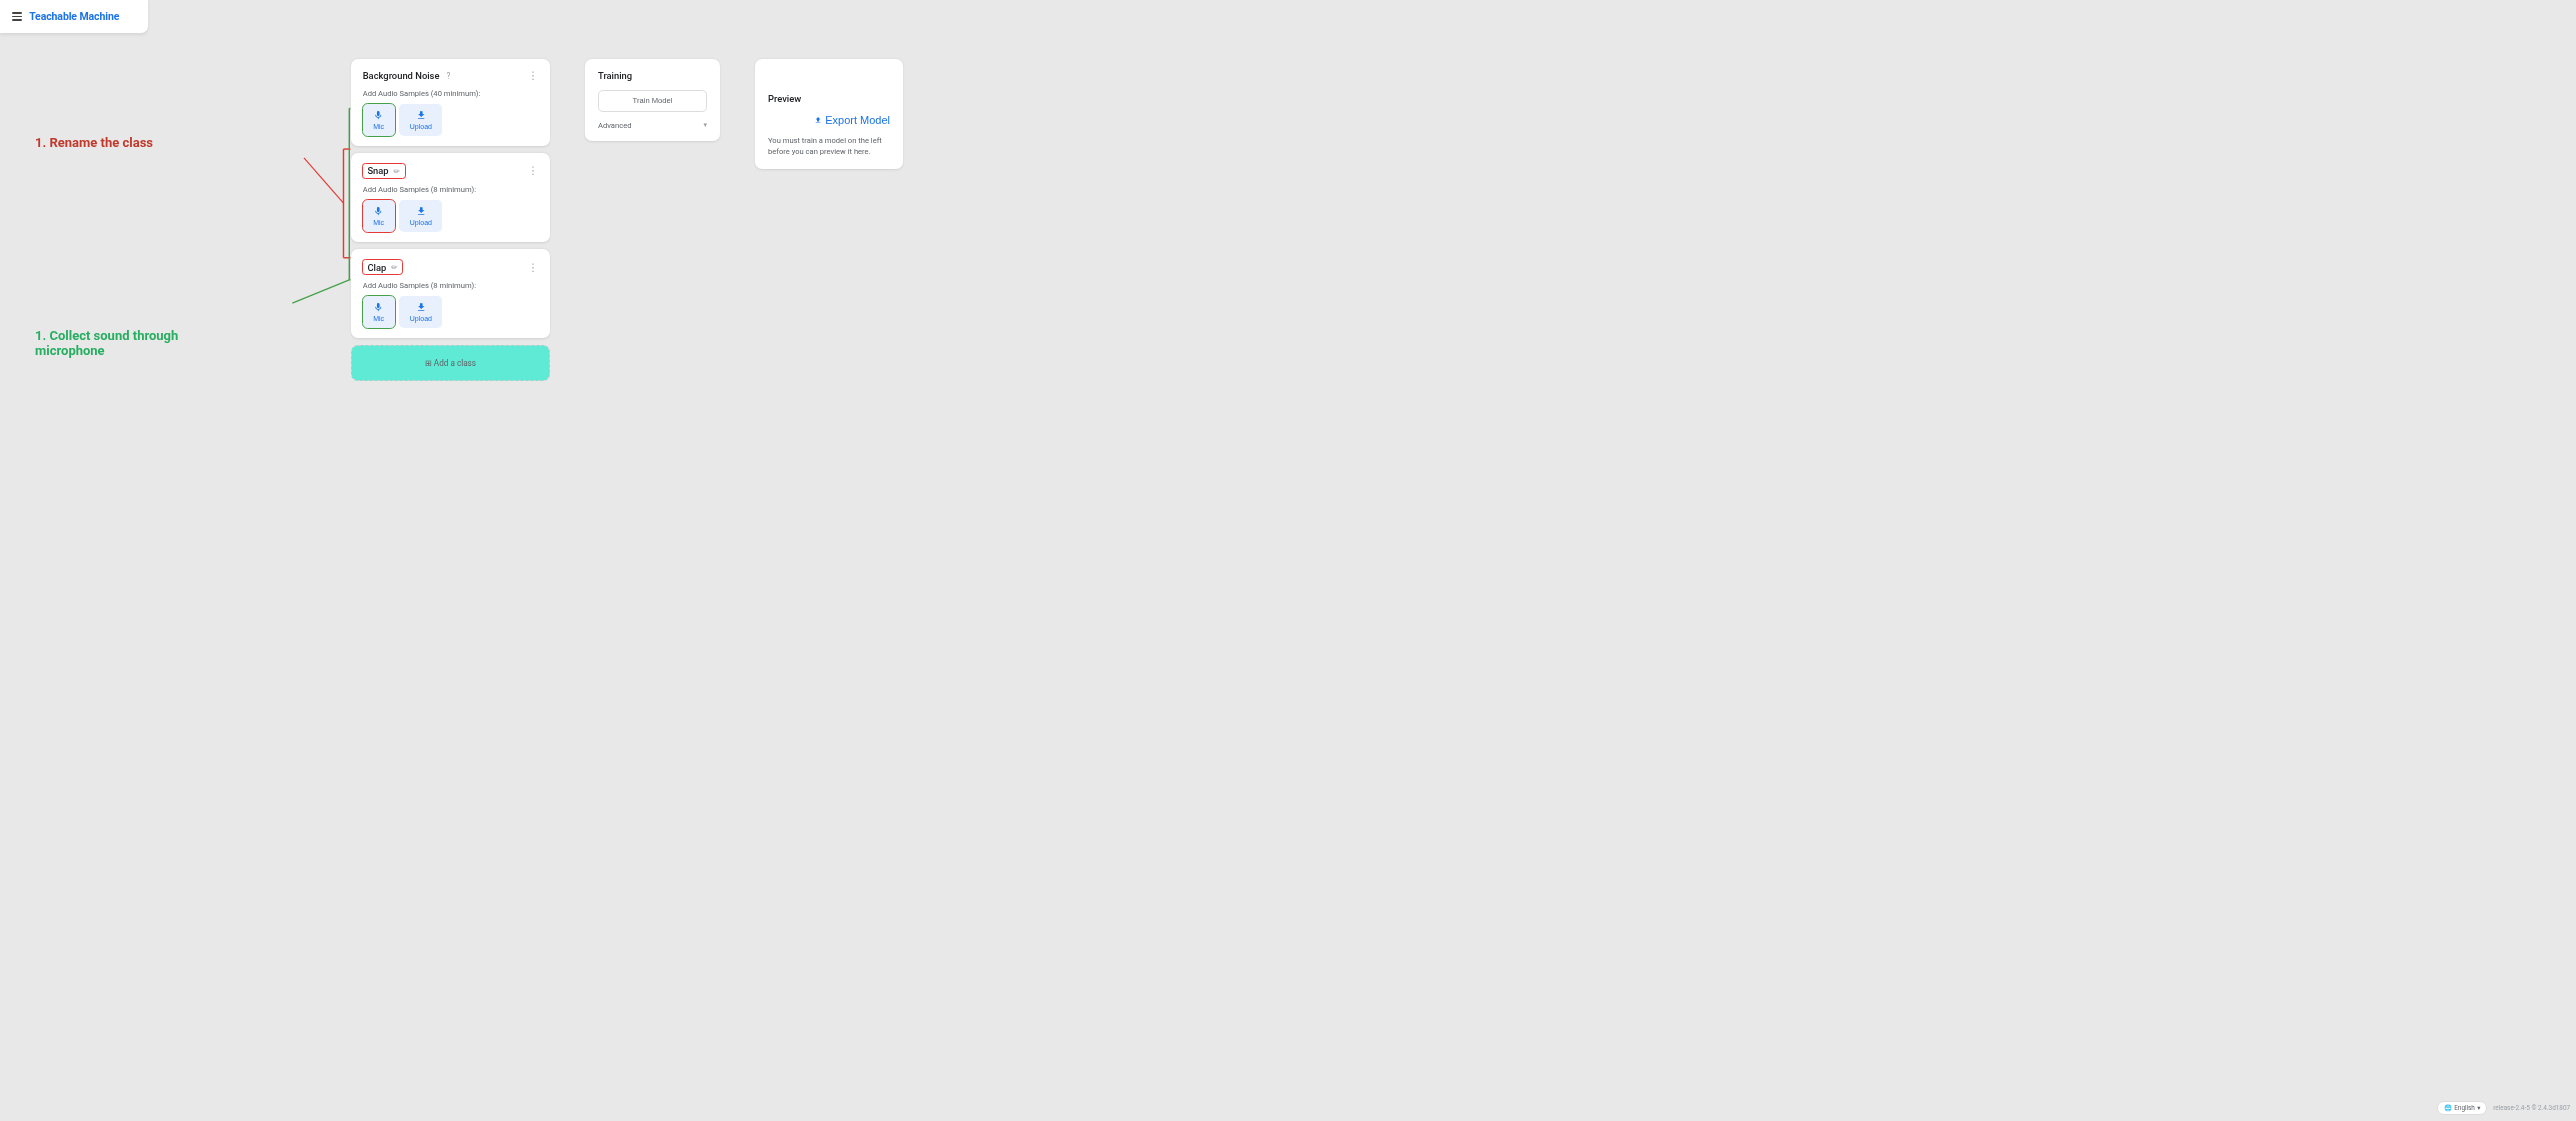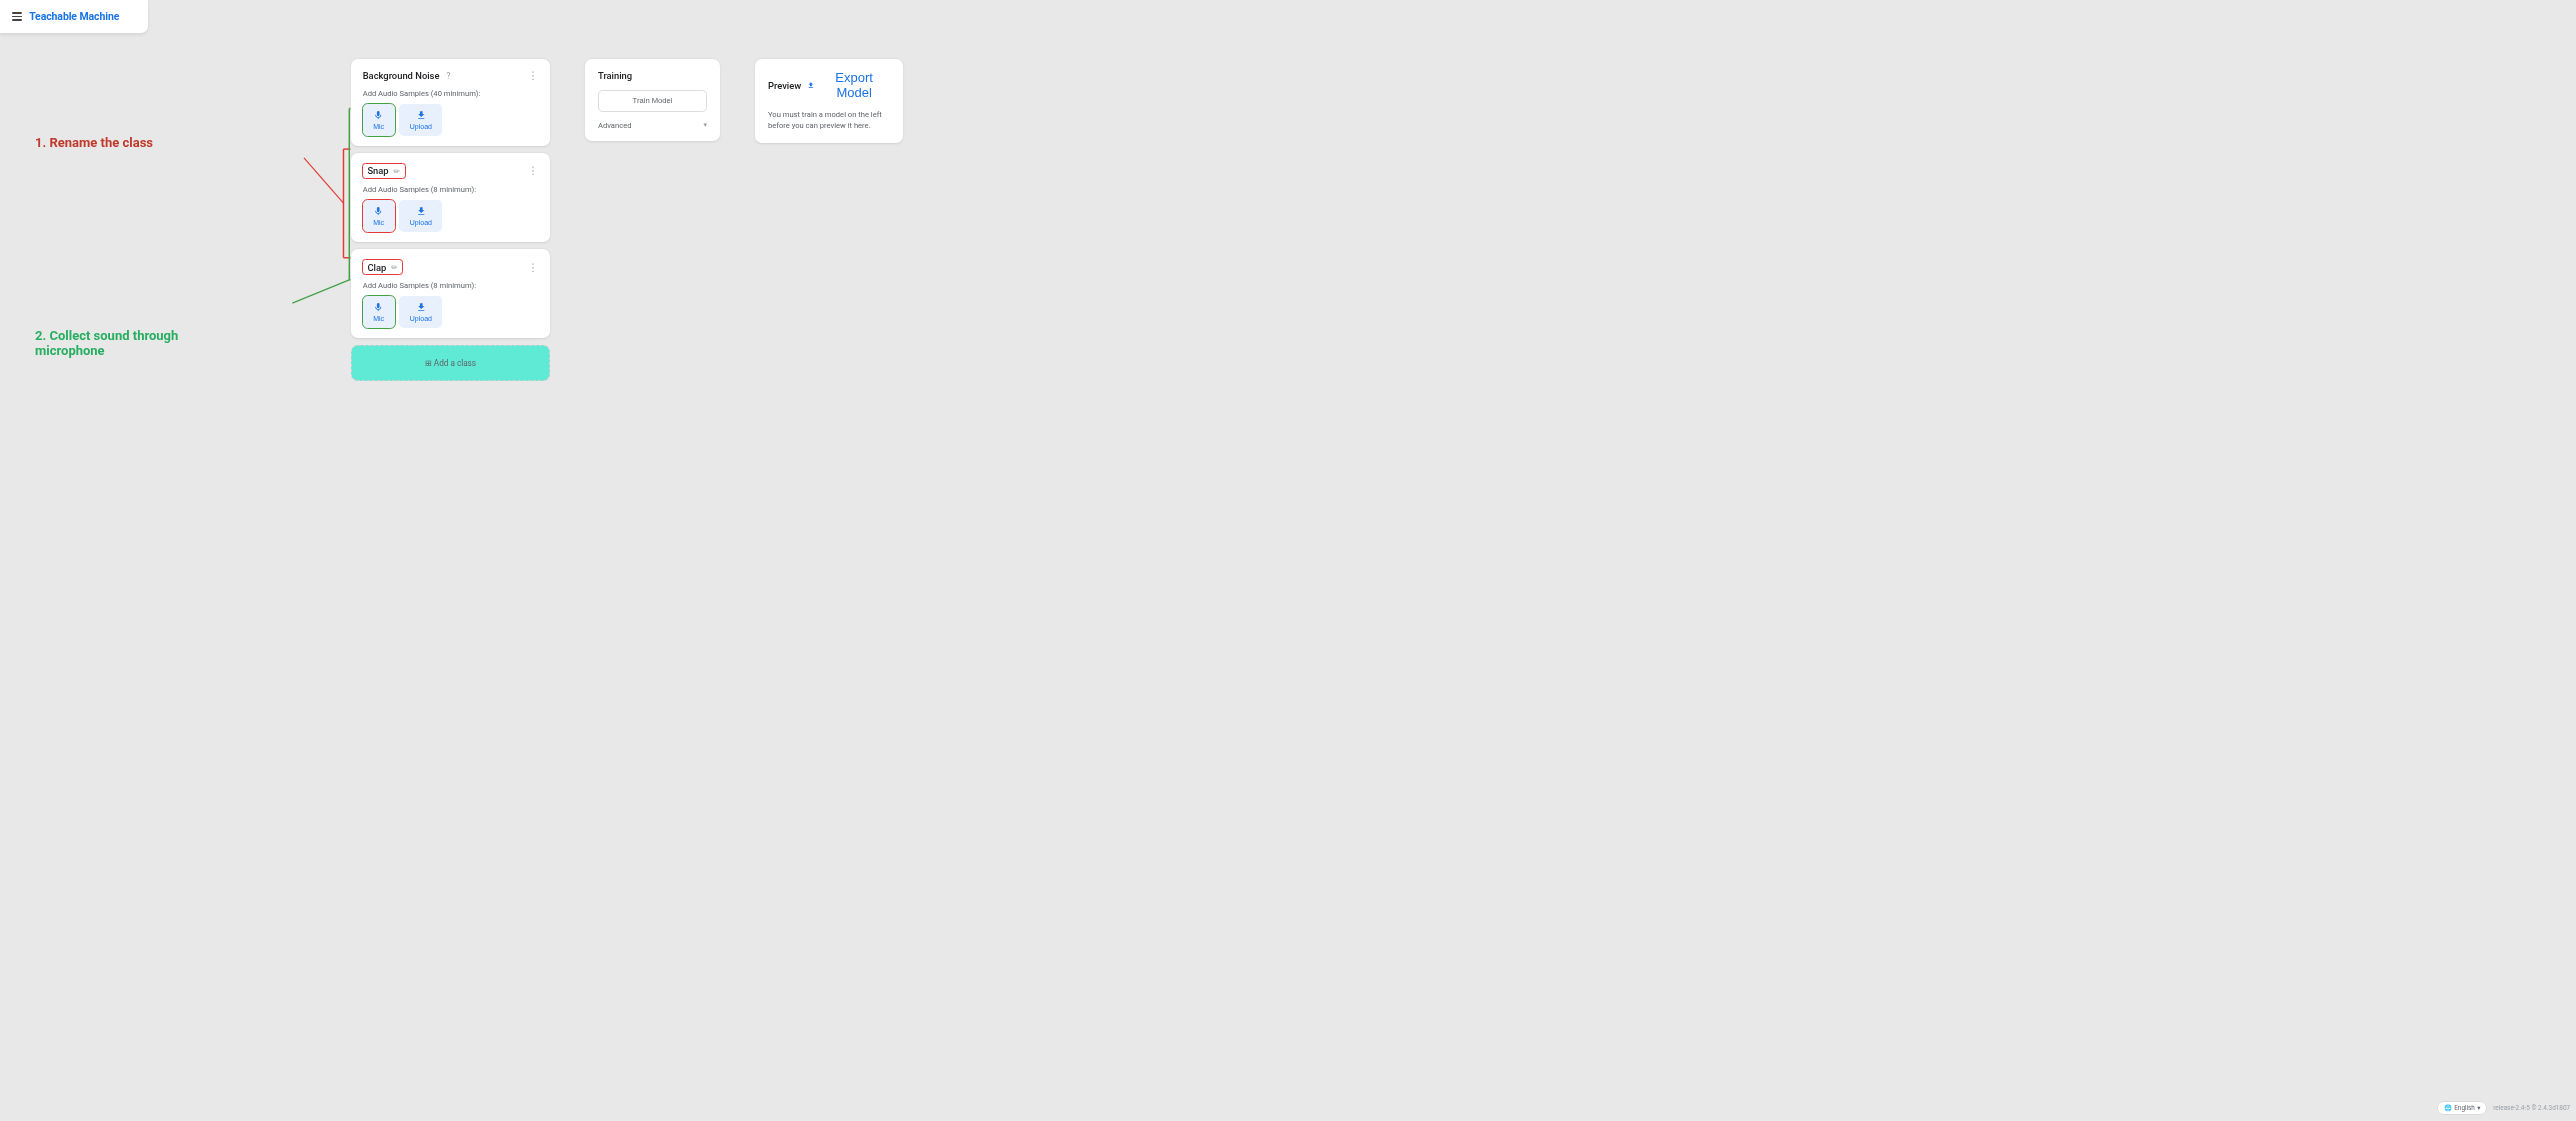--- a/index.html
+++ b/index.html
@@ -243,26 +243,27 @@
     .preview-title {
       font-size: 9.4px;
       font-weight: 500;
       color: #202124;
     }
     .export-btn {
       display: flex;
       align-items: center;
       gap: 3.5px;
       margin-left: auto;
-      font-size: 13px;
+      font-size: 11px;
       color: #1a73e8;
       background: none;
       border: none;
       cursor: pointer;
       font-weight: 500;
+      margin-top: 44px;
     }
     .preview-text {
       font-size: 7.6px;
       color: #5f6368;
       line-height: 1.5;
     }
 
     
     .footer {
       position: fixed;
@@ -311,21 +312,21 @@
   <span class="header-title">Teachable Machine</span>
 </div>
 
 <div class="canvas">
 
   <div class="annotation-block ann1">
     <span class="annotation-1">1. Rename the class</span>
   </div>
 
   <div class="annotation-block ann2">
-    <span class="annotation-2" style="white-space:pre-line;">2. Collect sound through
+    <span class="annotation-2" style="white-space:pre-line;">1. Collect sound through
 microphone</span>
   </div>
 
   <div class="classes-column" style="position:relative; margin-left:152px;">
 
     <div class="class-card">
       <div class="class-card-header">
         <div class="class-name-row">
           <span class="class-name">Background Noise</span>
           <span class="help-icon">?</span>

